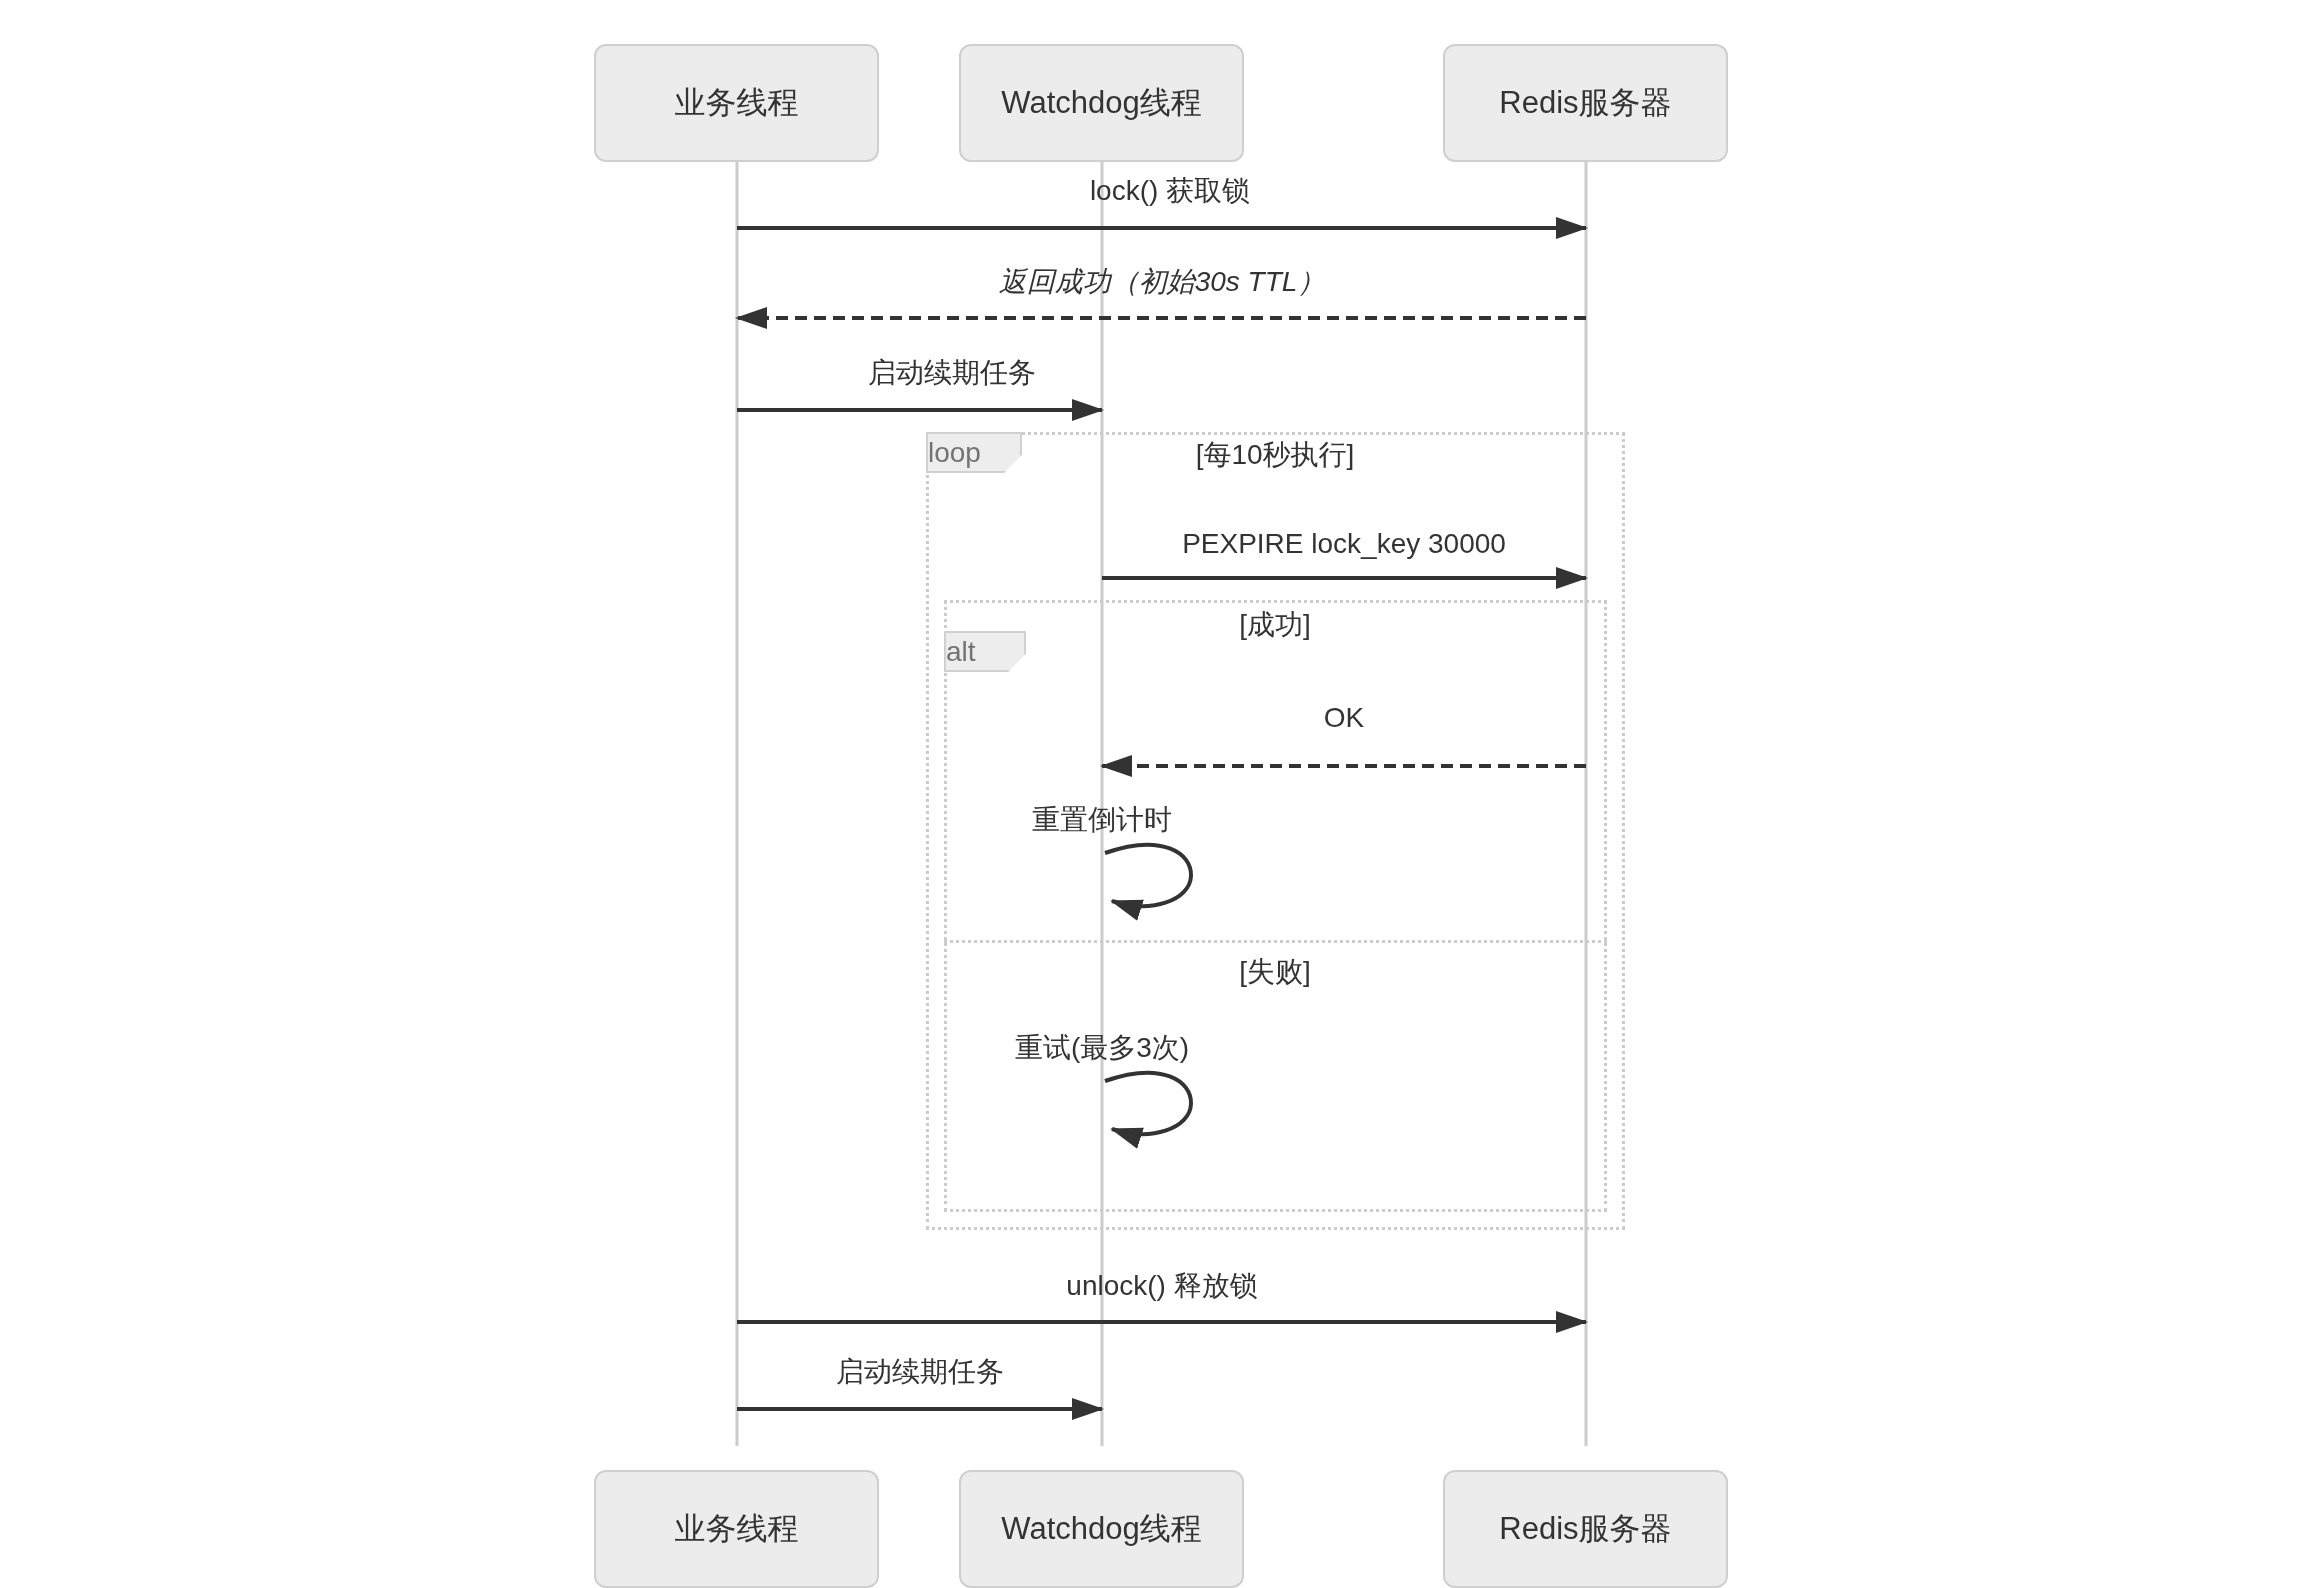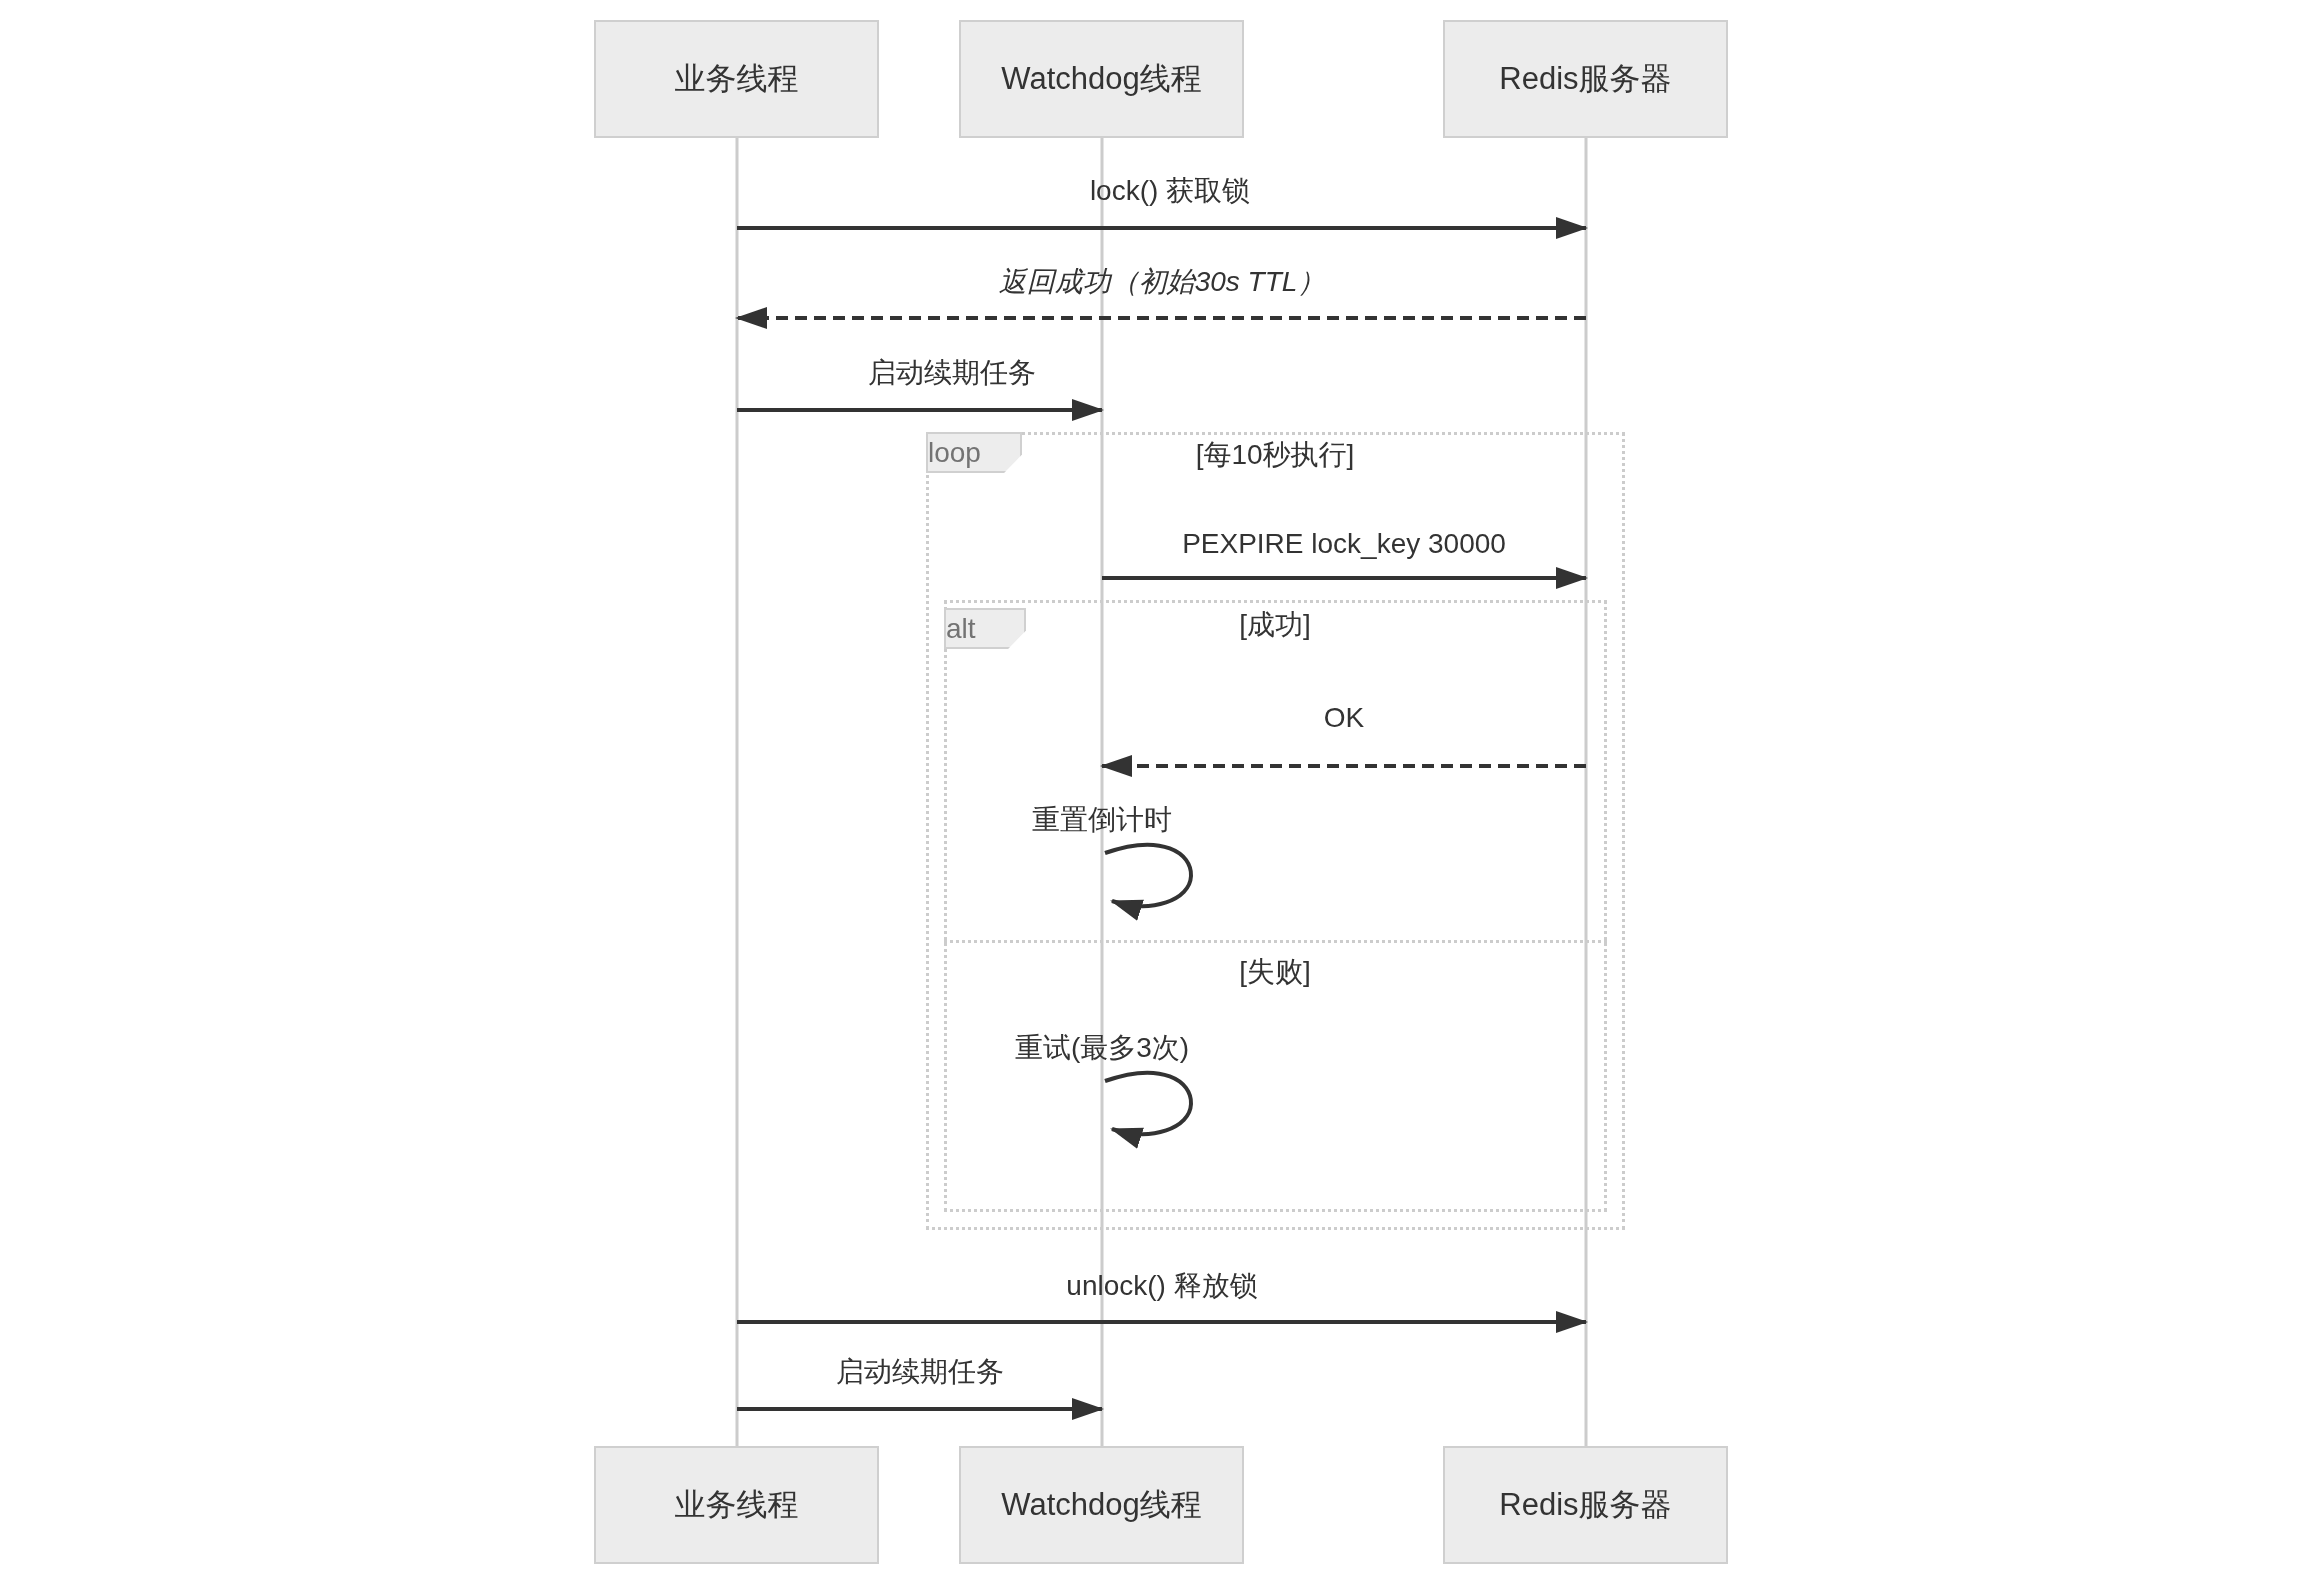--- a/index.html
+++ b/index.html
@@ -16,28 +16,29 @@
     position: absolute;
     left: 0; top: 0;
     width: 2316px; height: 1588px;
   }
   .actor {
     position: absolute;
     width: 285px;
     height: 118px;
     background: #ececec;
     border: 2px solid #cfcfcf;
-    border-radius: 0;
+    border-radius: 12px;
     box-sizing: border-box;
     display: flex;
     align-items: center;
     justify-content: center;
     font-size: 31px;
     color: #333333;
     z-index: 5;
+    margin-top: 24px;
   }
   .msg {
     position: absolute;
     transform: translate(-50%, -50%);
     font-size: 28px;
     color: #333333;
     white-space: nowrap;
     z-index: 4;
   }
   .frame {
@@ -94,21 +95,21 @@
     <path d="M 1105 1081 C 1162 1061, 1192 1081, 1191 1104 C 1190 1128, 1152 1142, 1112 1129" fill="none" stroke="#333333" stroke-width="4" marker-end="url(#arrowhead)"></path>
   </svg>
 
   <div class="frame" style="left:926px; top:432px; width:699px; height:798px;"></div>
   <div class="frame-tab" style="left:926px; top:432px; width:96px; height:41px;">
     <span>loop</span>
   </div>
   <div class="msg" style="left:1275px; top:455px;">[每10秒执行]</div>
 
   <div class="frame" style="left:944px; top:600px; width:663px; height:612px;"></div>
-  <div class="frame-tab" style="left:944px; top:608px; width:82px; height:41px;">
+  <div class="frame-tab" style="left:944px; top:631px; width:82px; height:41px;">
     <span>alt</span>
   </div>
   <div class="msg" style="left:1275px; top:625px;">[成功]</div>
   <div class="frame-divider" style="left:944px; top:940px; width:663px;"></div>
   <div class="msg" style="left:1275px; top:972px;">[失败]</div>
 
   <div class="actor" style="left:594px; top:20px;">
     <span>业务线程</span>
   </div>
   <div class="actor" style="left:959px; top:20px;">

